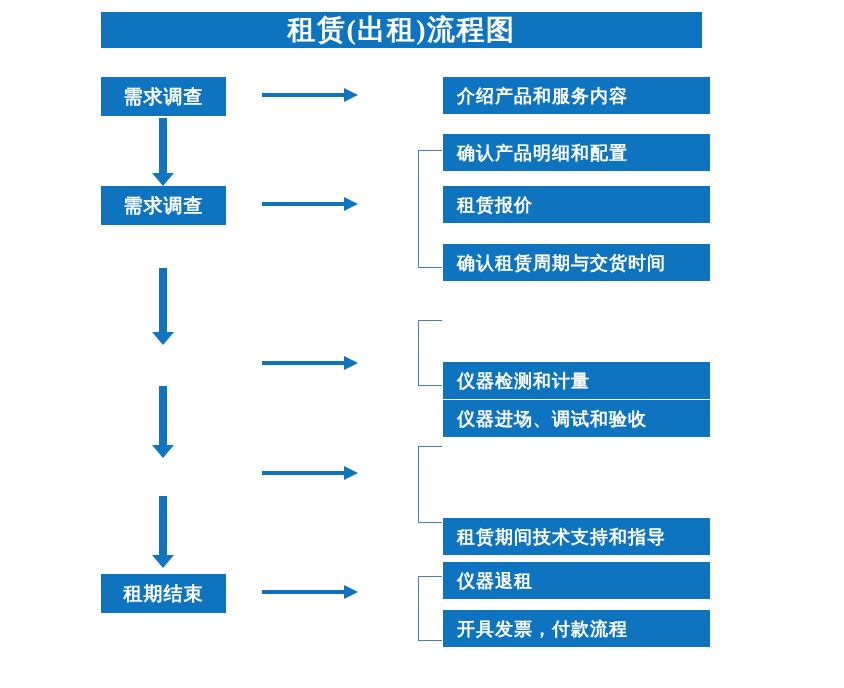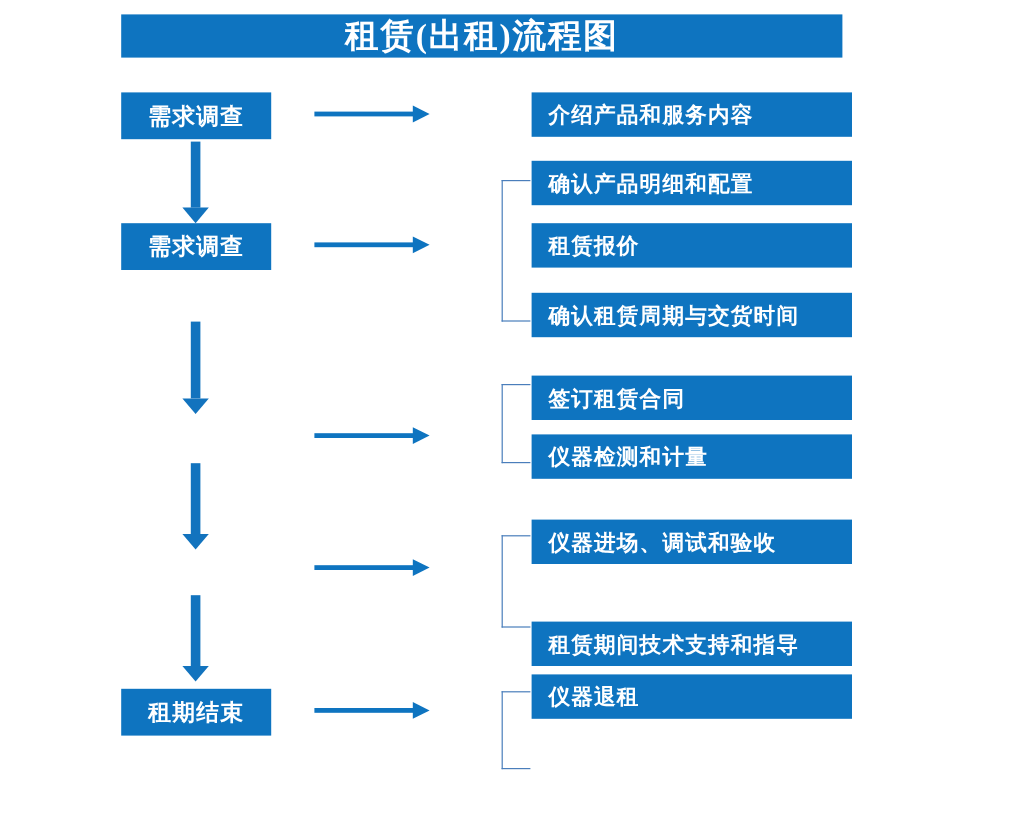--- a/index.html
+++ b/index.html
@@ -140,42 +140,42 @@
   <div class="v-arrow" style="left:152px; top:268px; height:78px;">
     <div class="shaft" style="height:64px;"></div>
     <div class="head" style="top:64px;"></div>
   </div>
 
   <div class="h-arrow" style="left:262px; top:354px;">
     <div class="shaft"></div>
     <div class="head"></div>
   </div>
   <div class="bracket" style="left:418px; top:320px; height:66px;"></div>
-  <div class="box detail-box" style="top:313px;">签订租赁合同</div>
   <div class="box detail-box" style="top:362px;font-family:Liberation Serif, serif;">仪器检测和计量</div>
 
   <div class="v-arrow" style="left:152px; top:386px; height:72px;">
     <div class="shaft" style="height:59px;"></div>
     <div class="head" style="top:59px;"></div>
   </div>
 
   <div class="h-arrow" style="left:262px; top:464px;">
     <div class="shaft"></div>
     <div class="head"></div>
   </div>
   <div class="bracket" style="left:418px; top:446px; height:77px;"></div>
-  <div class="box detail-box" style="top:433px;">仪器进场、调试和验收</div>
+  <div class="box detail-box" style="top:400px;">仪器进场、调试和验收</div>
   <div class="box detail-box" style="top:490px;margin-top:28px;">租赁期间技术支持和指导</div>
 
   <div class="v-arrow" style="left:152px; top:496px; height:72px;">
     <div class="shaft" style="height:59px;"></div>
     <div class="head" style="top:59px;"></div>
   </div>
 
   <div class="box stage-box" style="left:101px; top:574px;font-family:Liberation Serif, serif;">租期结束</div>
   <div class="h-arrow" style="left:262px; top:583px;">
     <div class="shaft"></div>
     <div class="head"></div>
   </div>
   <div class="bracket" style="left:418px; top:576px; height:65px;"></div>
   <div class="box detail-box" style="top:562px;">仪器退租</div>
+  <div class="box detail-box" style="top:610px;">开具发票，付款流程</div>
 
 </div>
 
 </body></html>

